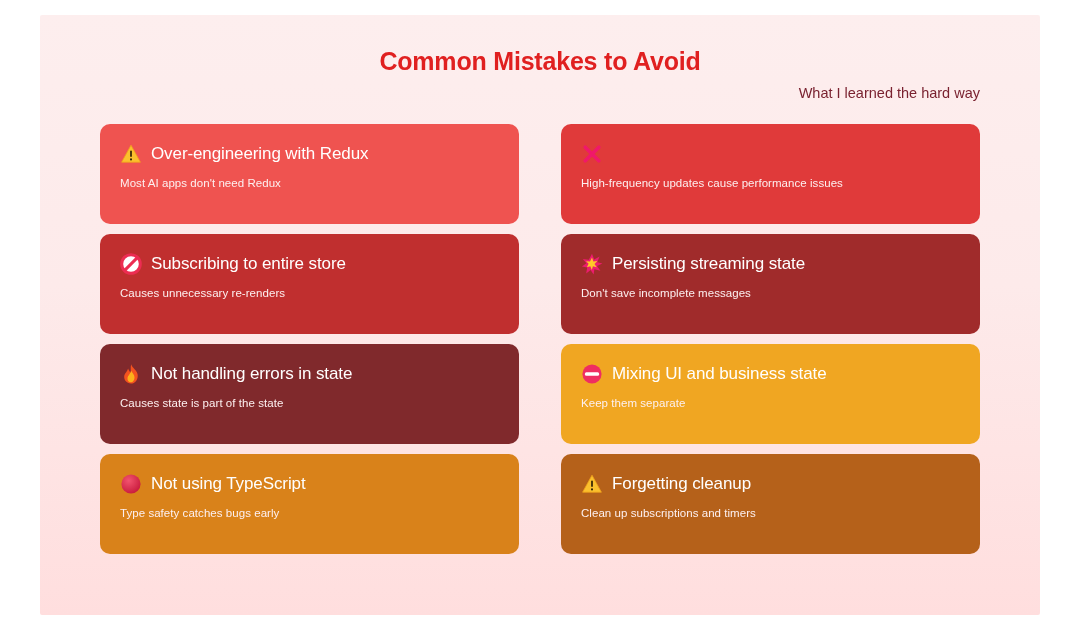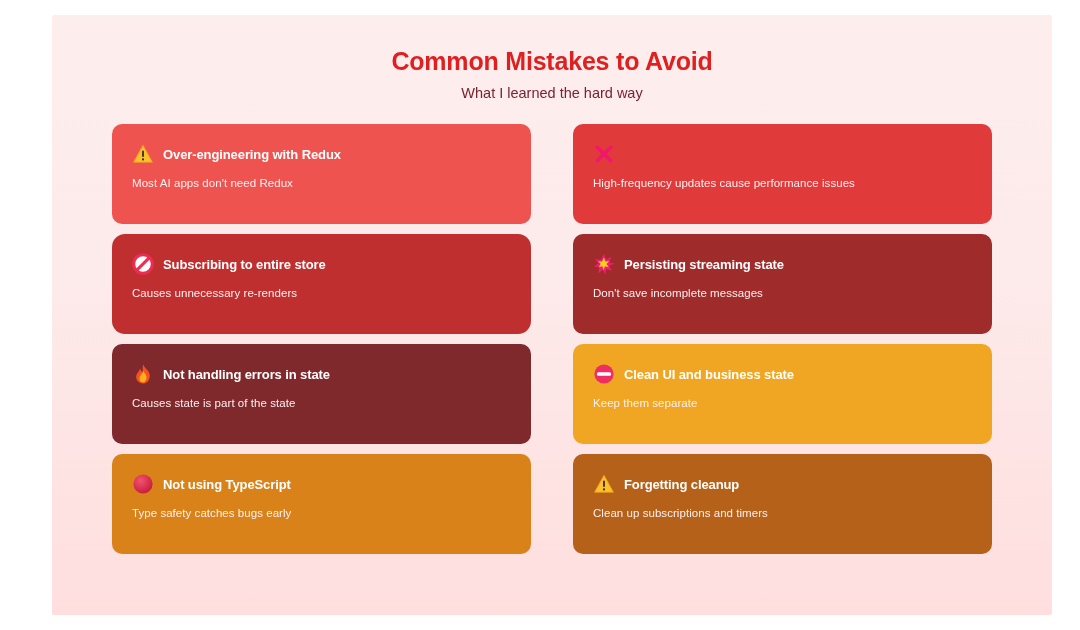--- a/index.html
+++ b/index.html
@@ -16,21 +16,21 @@
   #slide-root {
     position: relative;
     width: 1080px;
     height: 630px;
     background: #ffffff;
   }
 
   
   .panel {
     position: absolute;
-    left: 52px;
+    left: 40px;
     top: 15px;
     width: 1000px;
     height: 600px;
     background: linear-gradient(180deg, #fdeeee 0%, #fdeaea 45%, #ffdede 100%);
     border-radius: 2px;
     padding: 22px 60px 0 60px;
   }
 
   
   .header {
@@ -45,20 +45,21 @@
     letter-spacing: -0.2px;
     line-height: 1.15;
   }
 
   .page-subtitle {
     margin-top: 9px;
     font-size: 14.5px;
     font-weight: normal;
     color: #7a2230;
     line-height: 1.2;
+    text-align: right;
   }
 
   
   .card-grid {
     margin-top: 22px;
     display: grid;
     grid-template-columns: 1fr 1fr;
     column-gap: 42px;
     row-gap: 10px;
   }
@@ -86,22 +87,22 @@
     height: 22px;
     display: flex;
     align-items: center;
     justify-content: center;
     flex: 0 0 auto;
   }
 
   .card-emoji svg { display: block; }
 
   .card-title {
-    font-size: 13px;
-    font-weight: bold;
+    font-size: 17px;
+    font-weight: normal;
     color: #ffffff;
     letter-spacing: -0.1px;
     white-space: nowrap;
     text-align: center;
   }
 
   .card-desc {
     margin-top: 10px;
     font-size: 11.5px;
     font-weight: normal;
@@ -142,21 +143,21 @@
               <svg width="22" height="22" viewBox="0 0 22 22">
                 <g stroke="#f0186a" stroke-width="3.6" stroke-linecap="round">
                   <line x1="4.2" y1="4.2" x2="17.8" y2="17.8"></line>
                   <line x1="17.8" y1="4.2" x2="4.2" y2="17.8"></line>
                 </g>
               </svg>
             </span>
           </div>
           <div class="card-desc">High-frequency updates cause performance issues</div>
         </div>
-        <div class="mistake-card" style="background: rgb(192, 47, 47); border-radius: 13px;">
+        <div class="mistake-card" style="background: rgb(192, 47, 47);">
           <div class="card-head">
             <span class="card-emoji">
               <svg width="22" height="22" viewBox="0 0 22 22">
                 <circle cx="11" cy="11" r="9.3" fill="#ffffff" stroke="#ec2d52" stroke-width="3"></circle>
                 <line x1="4.9" y1="17.1" x2="17.1" y2="4.9" stroke="#ec2d52" stroke-width="3" stroke-linecap="round"></line>
               </svg>
             </span>
             <span class="card-title">Subscribing to entire store</span>
           </div>
           <div class="card-desc">Causes unnecessary re-renders</div>
@@ -186,21 +187,21 @@
           <div class="card-desc">Causes state is part of the state</div>
         </div>
         <div class="mistake-card" style="background: rgb(240, 166, 34);">
           <div class="card-head">
             <span class="card-emoji">
               <svg width="22" height="22" viewBox="0 0 22 22">
                 <circle cx="11" cy="11" r="9.6" fill="#ef2d62"></circle>
                 <rect x="3.9" y="9.2" width="14.2" height="3.6" rx="1.5" fill="#ffffff"></rect>
               </svg>
             </span>
-            <span class="card-title">Clean UI and business state</span>
+            <span class="card-title">Mixing UI and business state</span>
           </div>
           <div class="card-desc">Keep them separate</div>
         </div>
         <div class="mistake-card" style="background: rgb(217, 130, 26);">
           <div class="card-head">
             <span class="card-emoji">
               <svg width="22" height="22" viewBox="0 0 22 22">
                 <defs>
                   <radialGradient id="rc" cx="38%" cy="32%" r="72%">
                     <stop offset="0%" stop-color="#f2536f"></stop>

